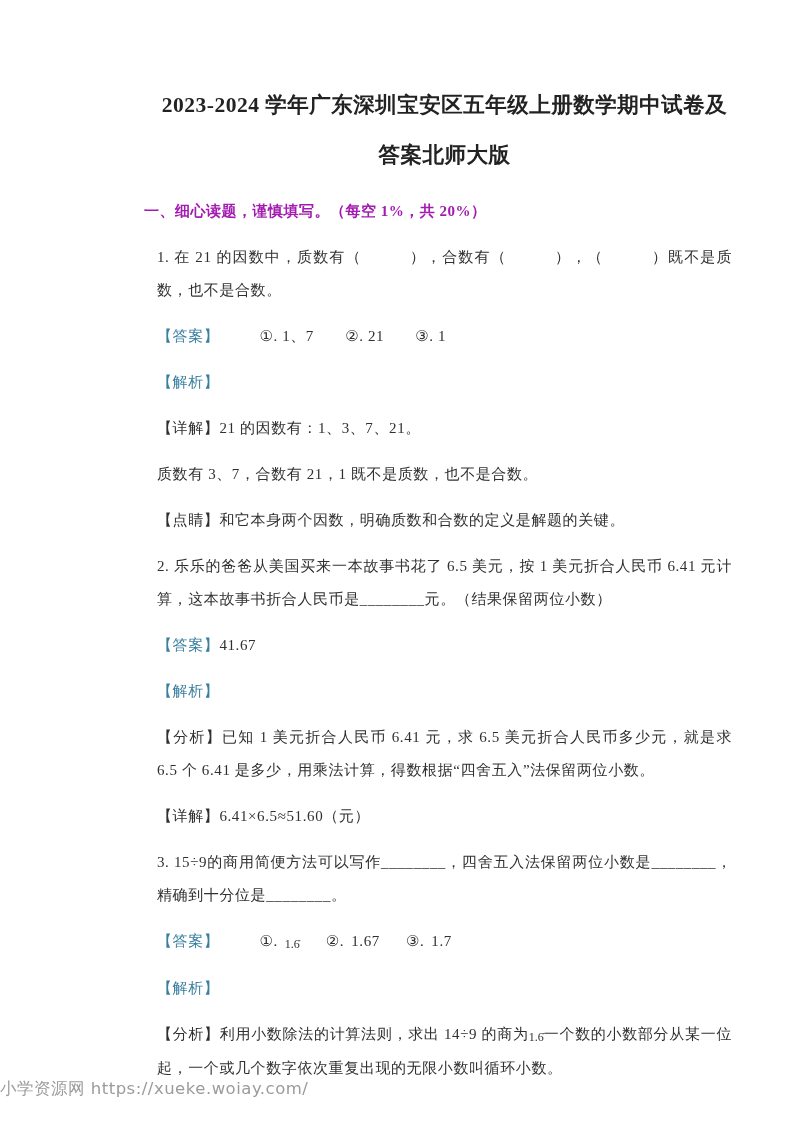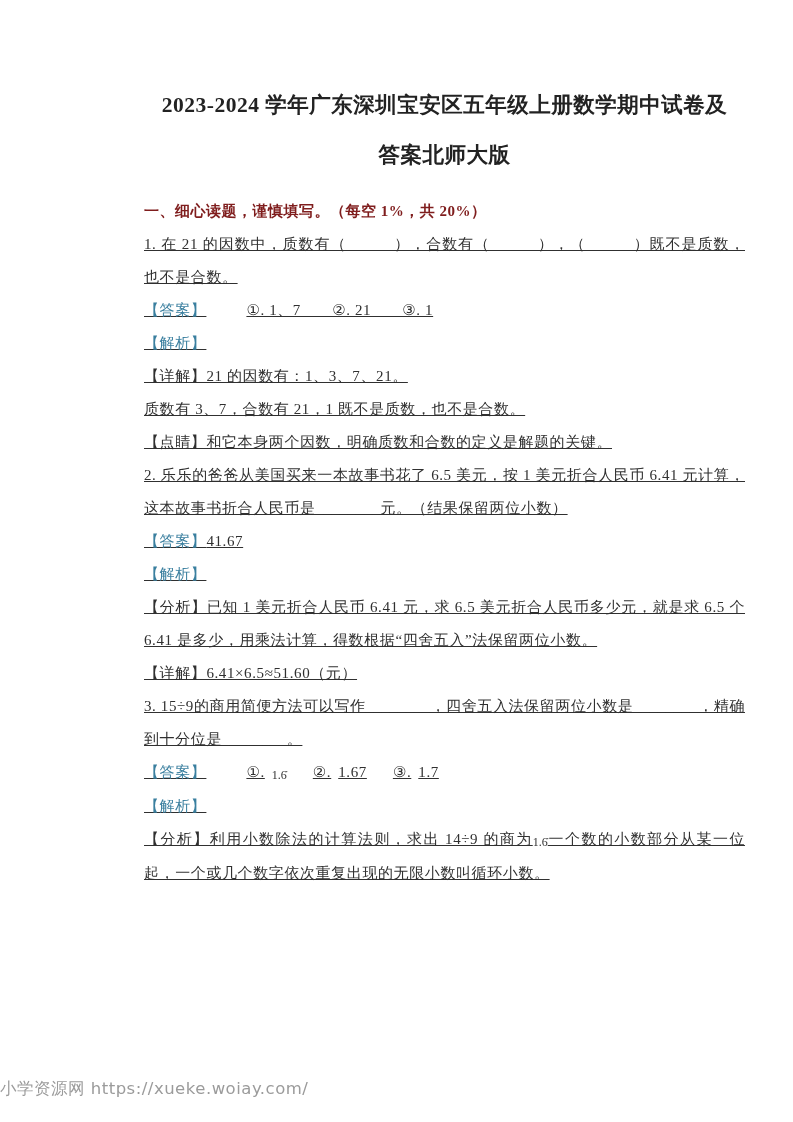--- a/index.html
+++ b/index.html
@@ -28,29 +28,28 @@
     line-height: 50px;
     color: #222222;
     letter-spacing: 0.5px;
     margin-bottom: 14px;
   }
   .section-heading {
     font-size: 15px;
     font-weight: bold;
     line-height: 34px;
     letter-spacing: 0.5px;
-    color: #7f1d1d;
+    color: #a21caf;
   }
   .para {
     font-size: 15px;
     line-height: 33px;
     letter-spacing: 0.6px;
     text-align: justify;
-    margin: 0;
-    text-decoration: underline;
+    margin: 13px;
   }
   .ans-label {
     color: #3a7f9f;
   }
   .ans-gap {
     display: inline-block;
     width: 40px;
   }
   .item-gap {
     display: inline-block;

